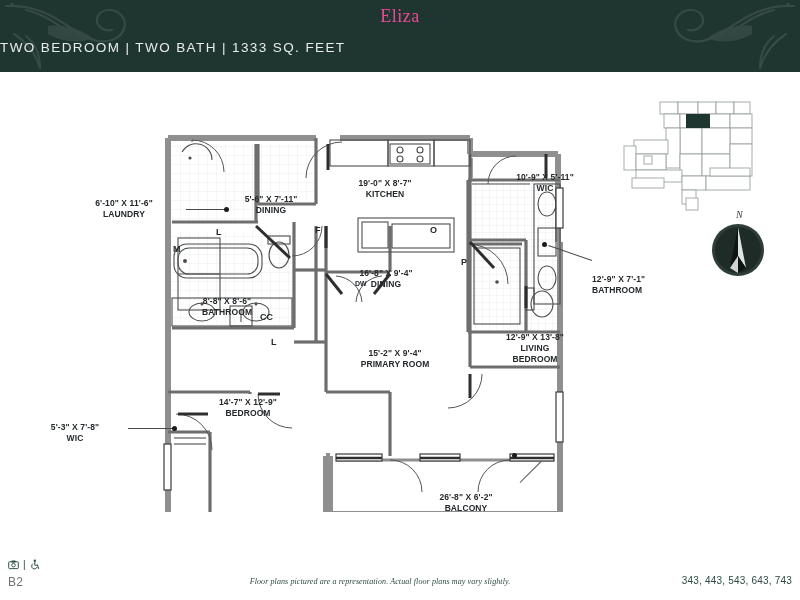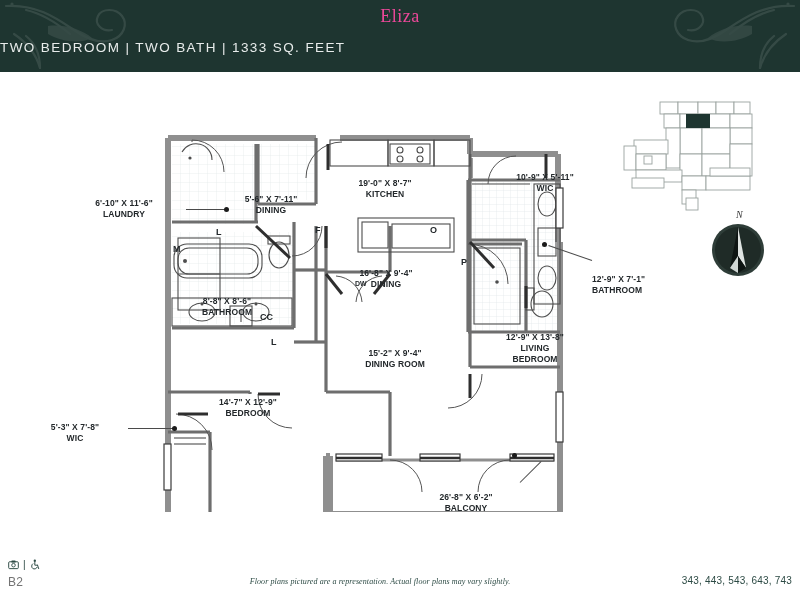--- a/index.html
+++ b/index.html
@@ -360,21 +360,21 @@
 
   <div class="room-label" style="left:592px;top:202px;width:120px;text-align:left;">
     <span class="dim">12'-9" X 7'-1"</span>
     <span class="nm">BATHROOM</span>
   </div>
   <div class="leader h" style="left:546px;top:188px;width:46px;transform:rotate(19deg);transform-origin:right center;"></div>
   <div class="leader dot" style="left:542px;top:170px;"></div>
 
   <div class="room-label" style="left:340px;top:276px;width:110px;">
     <span class="dim">15'-2" X 9'-4"</span>
-    <span class="nm">DINING ROOM</span>
+    <span class="nm">PRIMARY ROOM</span>
   </div>
 
   <div class="room-label" style="left:480px;top:260px;width:110px;">
     <span class="dim">12'-9" X 13'-8"</span>
     <span class="nm">LIVING</span>
     <span class="nm">BEDROOM</span>
   </div>
 
   <div class="room-label" style="left:193px;top:325px;width:110px;">
     <span class="dim">14'-7" X 12'-9"</span>

